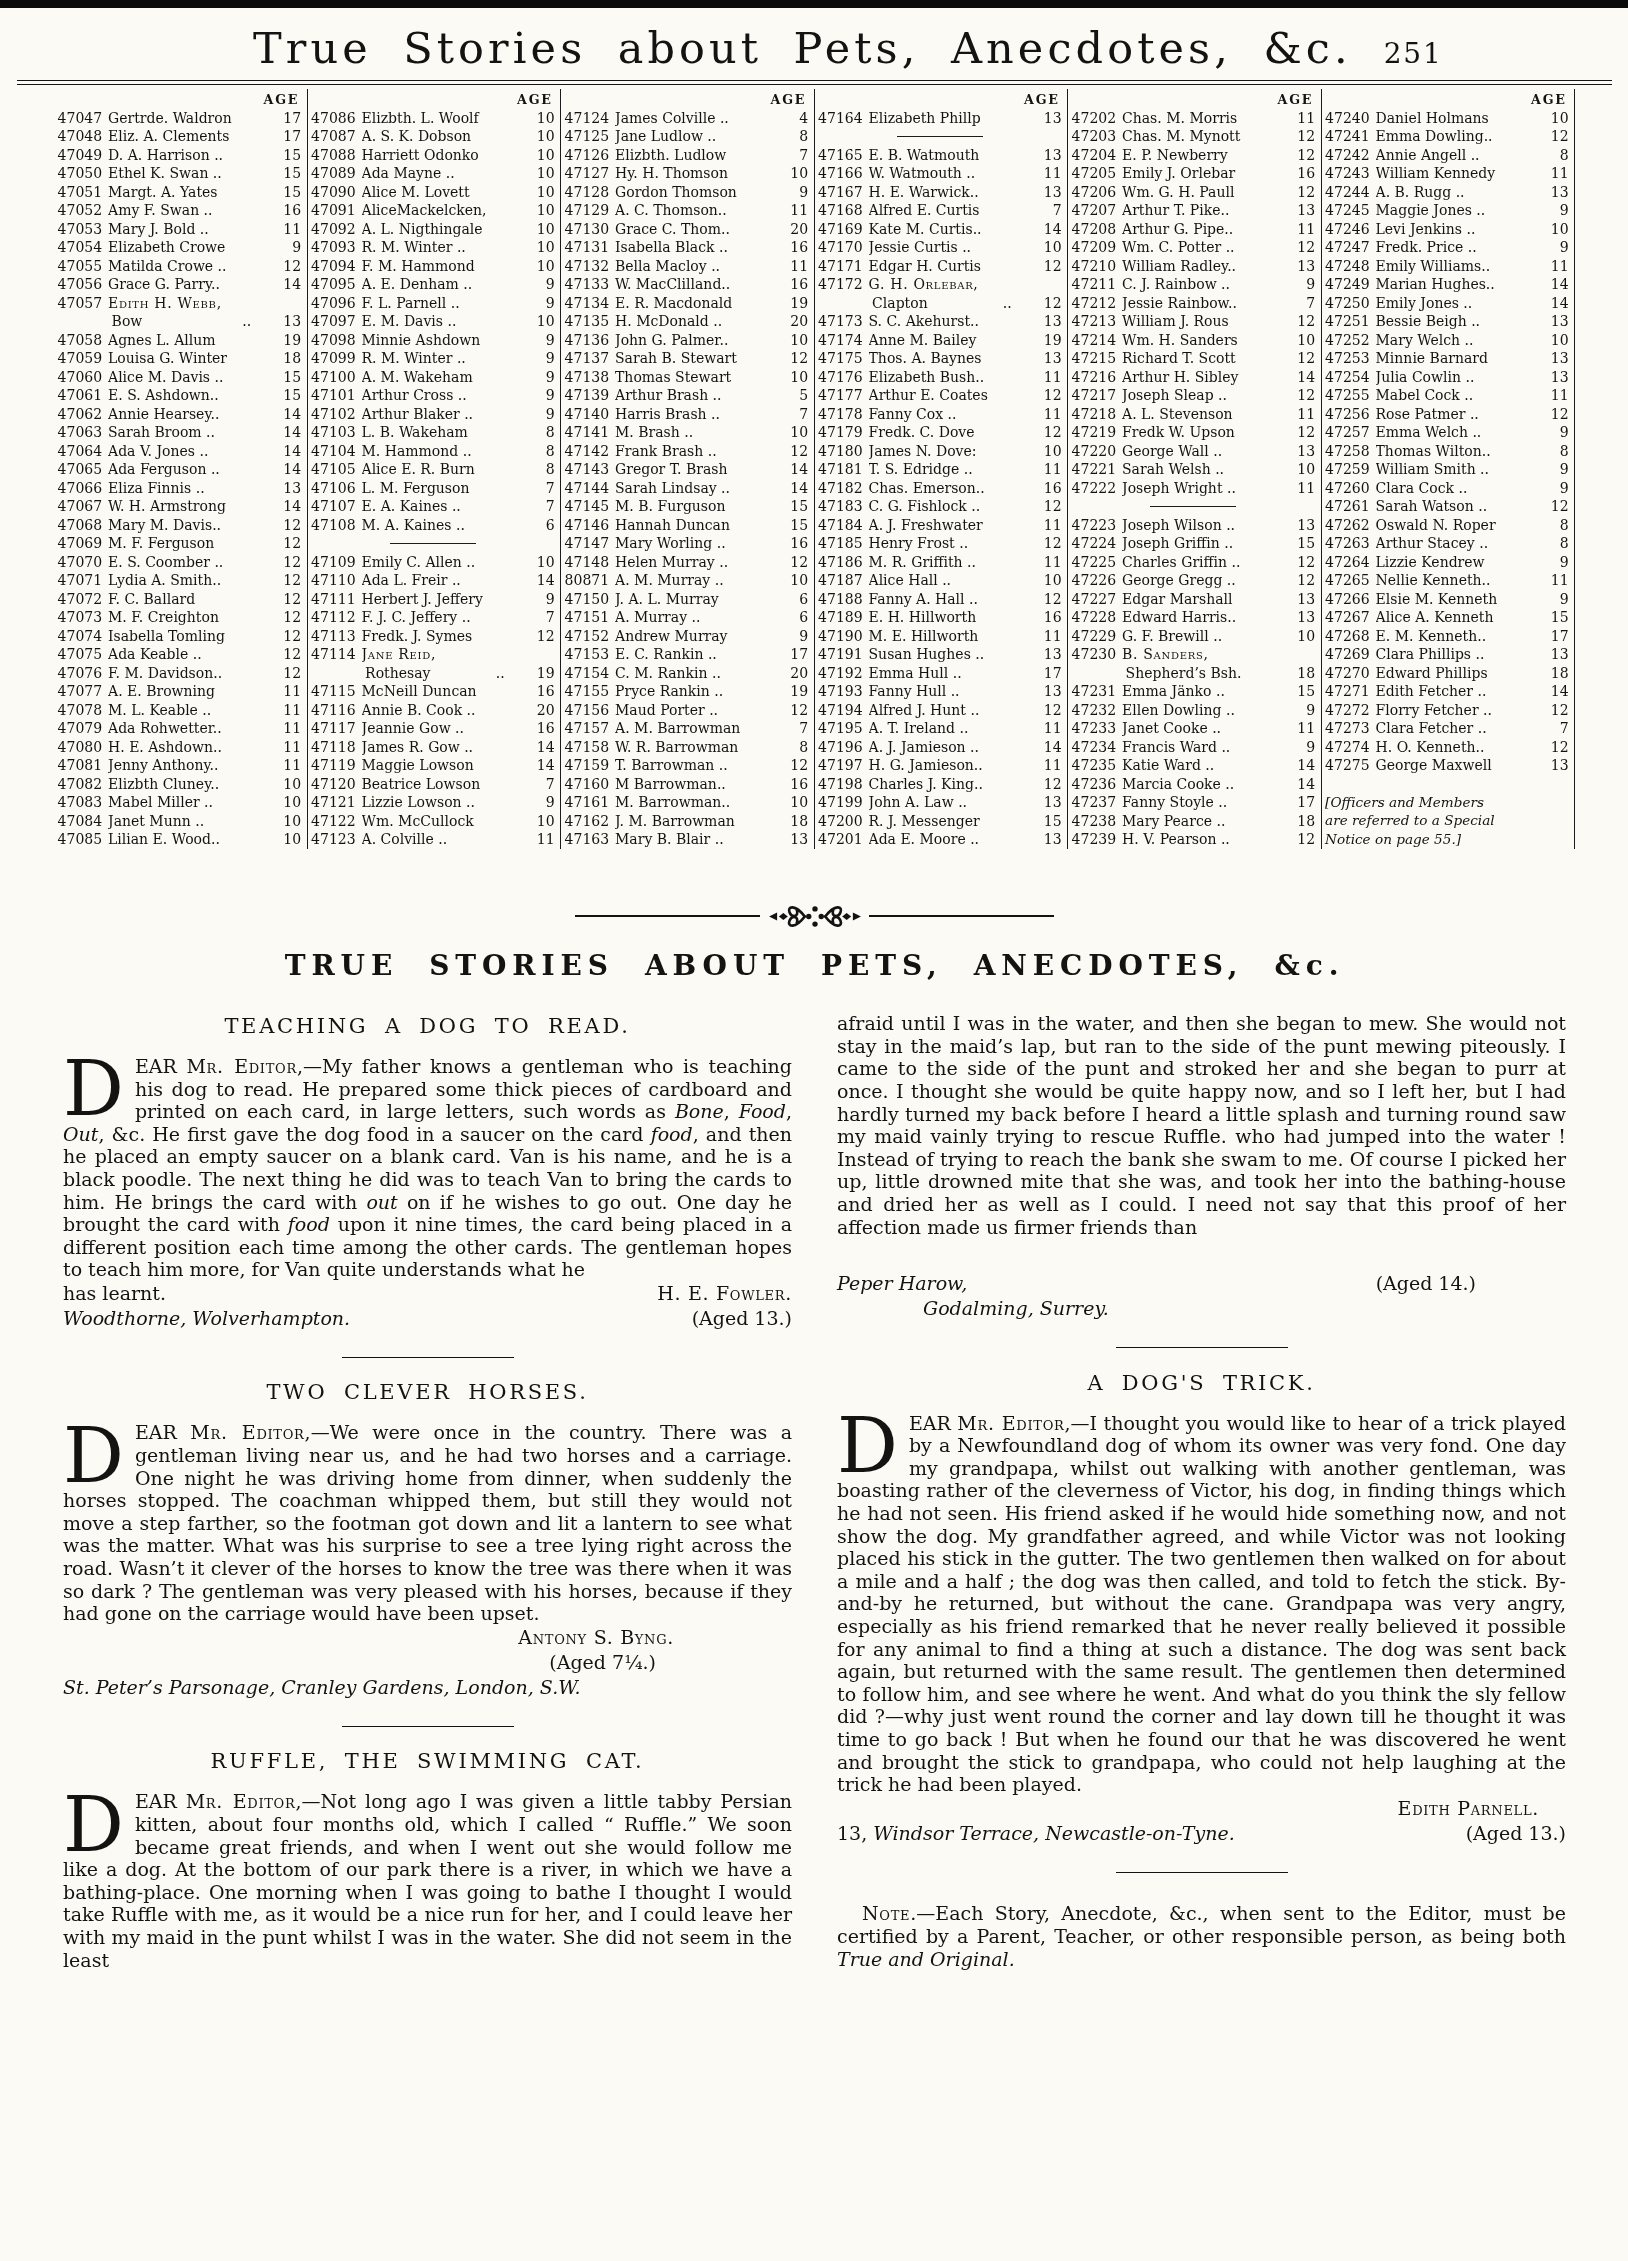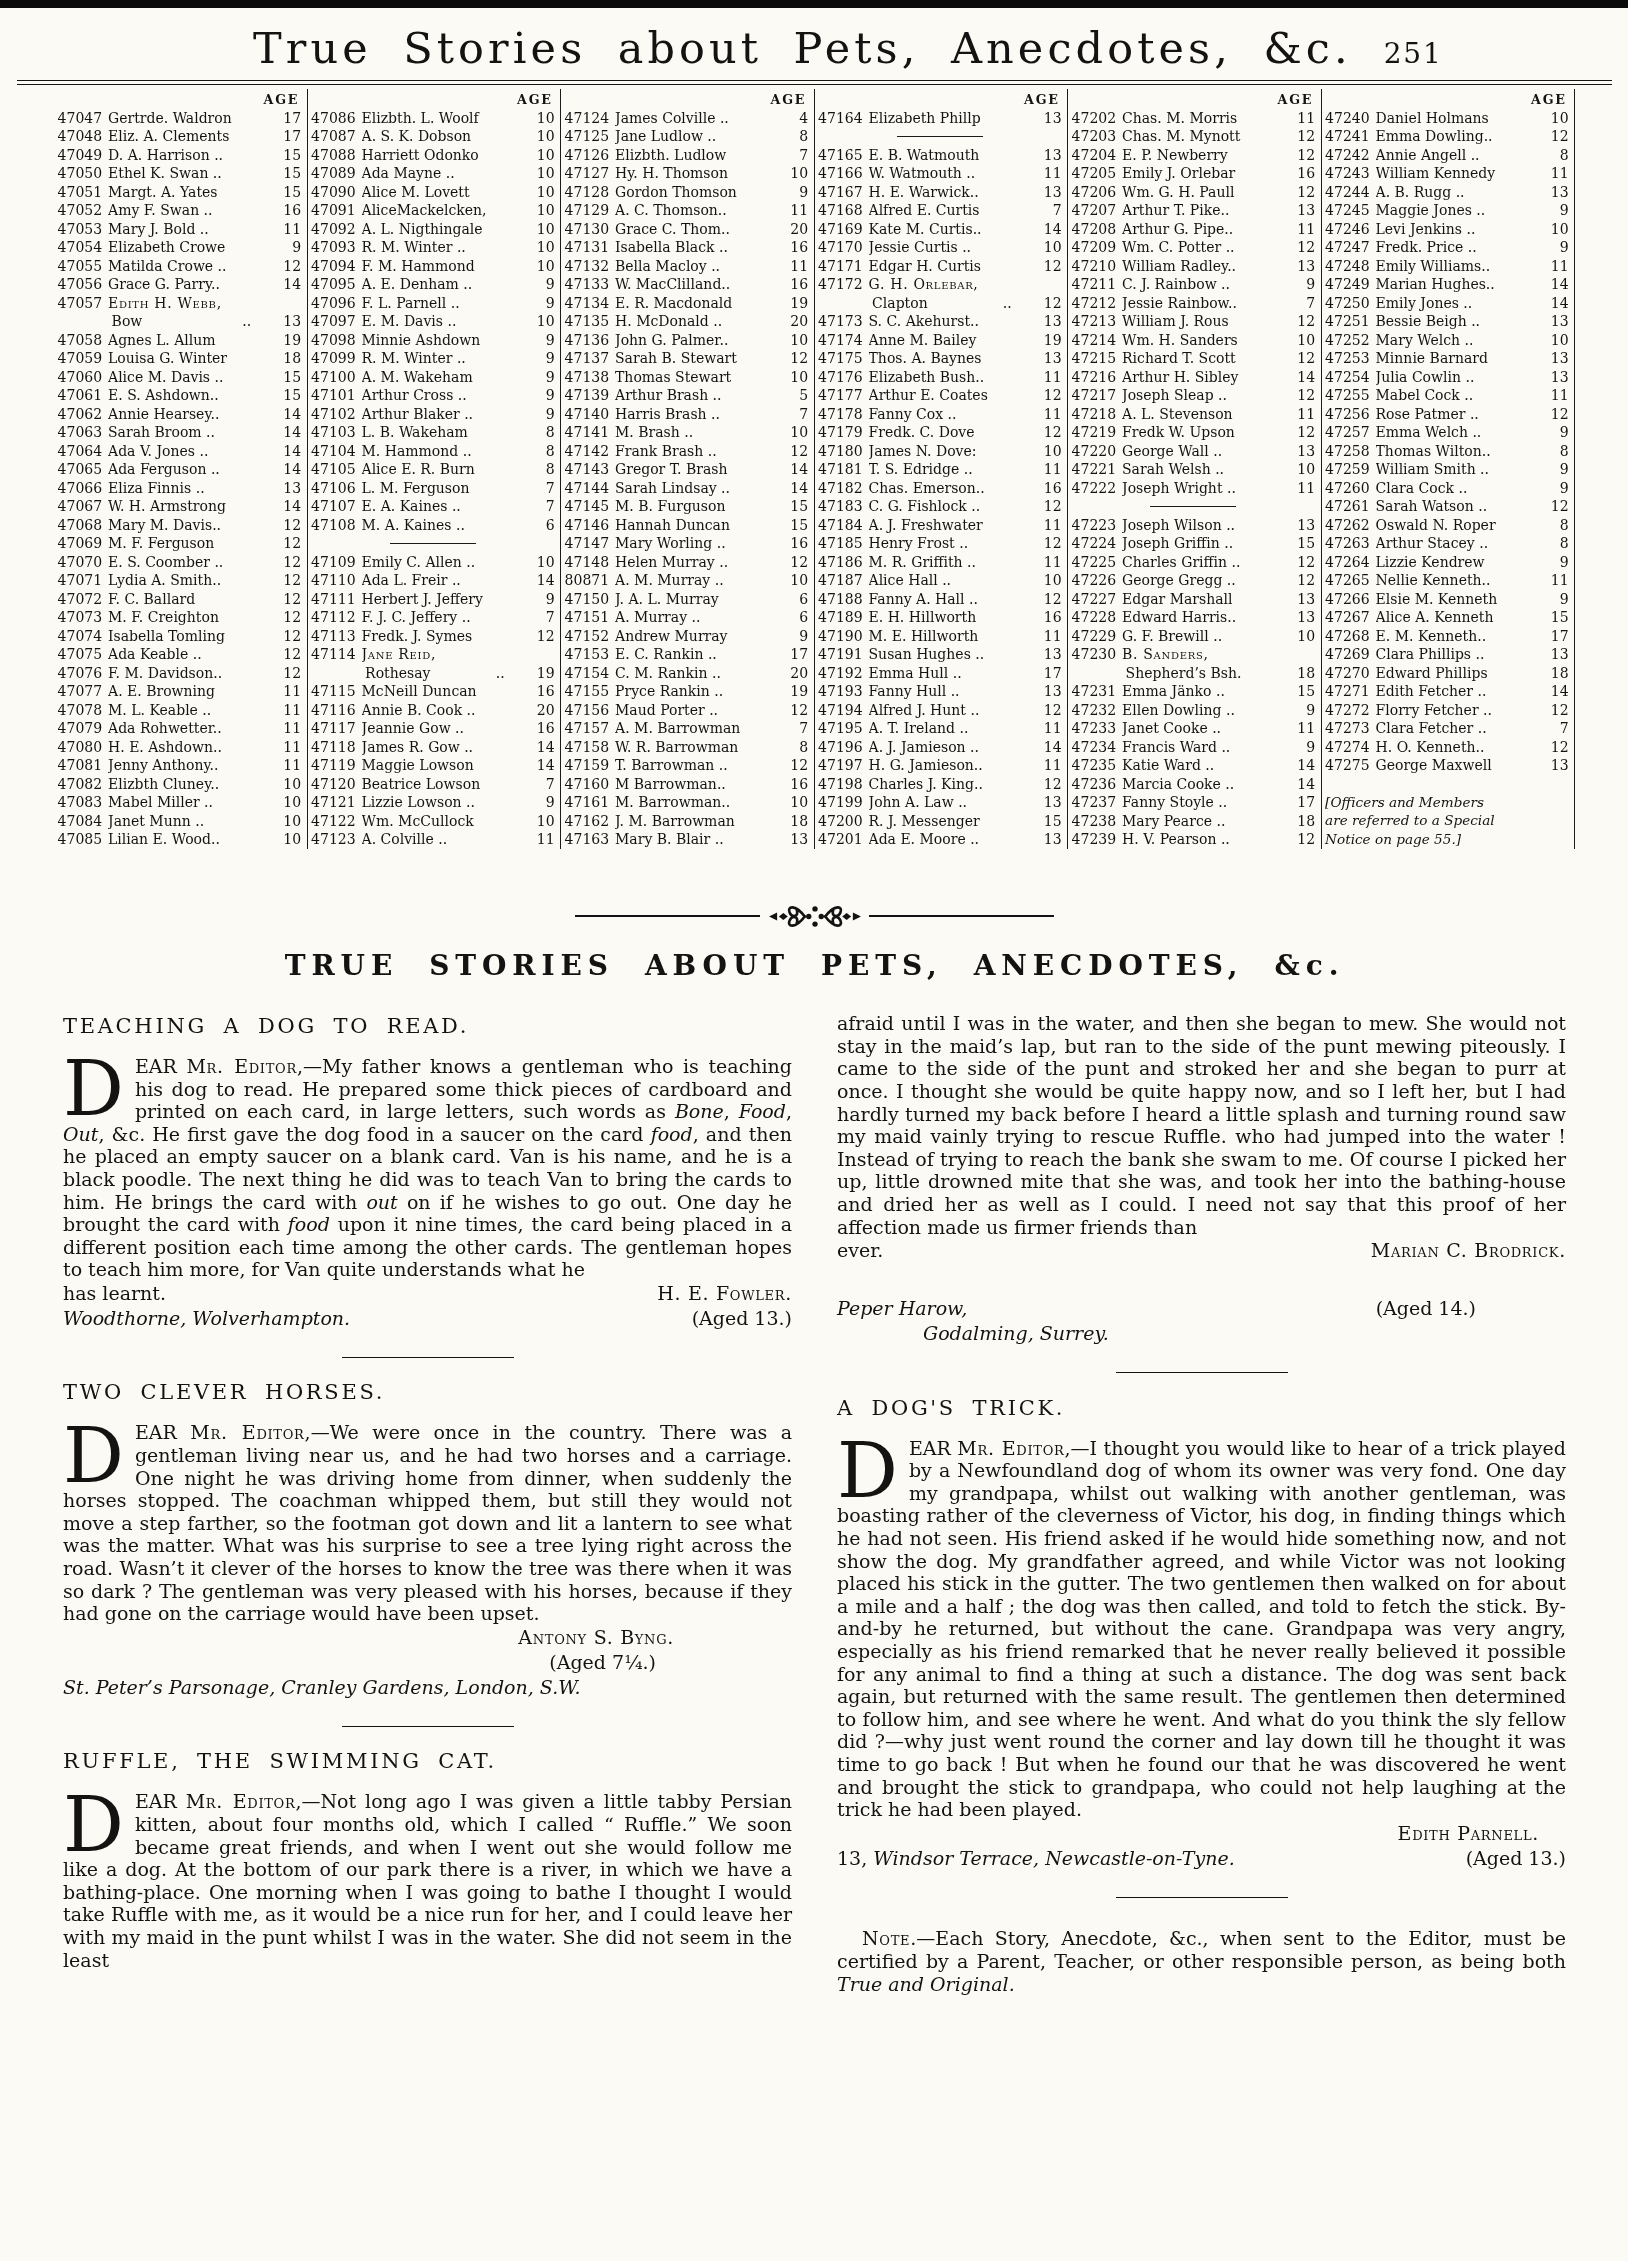--- a/index.html
+++ b/index.html
@@ -32,21 +32,21 @@
   
   .orn-wrap{display:flex;align-items:center;justify-content:center;width:479px;margin:51px auto 11.8px auto;}
   .orn-line{flex:1;border-top:2.3px solid #131313;}
   .orn-center{margin:0 4.5px;}
 
   .section-title{text-align:center;font-size:28px;letter-spacing:5.9px;word-spacing:15.4px;margin:16.3px 0 30px 0;white-space:nowrap;}
 
   
   .articles{display:flex;gap:45px;margin:0 63px;}
   .art-col{flex:1;min-width:0;}
-  .story-title{text-align:left;font-size:21px;letter-spacing:2.7px;word-spacing:7.2px;margin:22.6px 0 17px 0;}
+  .story-title{text-align:center;font-size:21px;letter-spacing:2.7px;word-spacing:7.2px;margin:22.6px 0 17px 0;}
   .story:first-child .story-title{margin-top:1.8px;}
   p.body{font-size:19px;line-height:22.6px;text-align:justify;margin:0;}
   .i{font-style:italic;}
   .drop{float:left;font-size:76px;line-height:57px;padding:5.4px 11px 1.8px 0;}
   .after-line{font-size:19px;line-height:25px;}
   .flex-line{display:flex;justify-content:space-between;}
   .right{text-align:right;}
   .pr60{padding-right:27px;}
   .pr200{padding-right:90px;margin-top:33px;}
   .pr260{padding-right:118px;}
@@ -1305,24 +1305,20 @@
       </div>
       <div class="short-rule"></div>
       <div class="story">
         <div class="story-title">RUFFLE, THE SWIMMING CAT.</div>
         <p class="body"><span class="drop">D</span><span>EAR </span><span class="sc">Mr. Editor</span><span>,—Not long ago I was given a little tabby Persian kitten, about four months old, which I called “ Ruffle.”  We soon became great friends, and when I went out she would follow me like a dog. At the bottom of our park there is a river, in which we have a bathing-place.  One morning when I was going to bathe I thought I would take Ruffle with me, as it would be a nice run for her, and I could leave her with my maid in the punt whilst I was in the water.  She did not seem in the least</span></p>
       </div>
     </div>
   <div class="art-col" id="col-right">
       <div class="story">
         <p class="body"><span>afraid until I was in the water, and then she began to mew. She would not stay in the maid’s lap, but ran to the side of the punt mewing piteously.  I came to the side of the punt and stroked her and she began to purr at once.  I thought she would be quite happy now, and so I left her, but I had hardly turned my back before I heard a little splash and turning round saw my maid vainly trying to rescue Ruffle. who had jumped into the water !  Instead of trying to reach the bank she swam to me.  Of course I picked her up, little drowned mite that she was, and took her into the bathing-house and dried her as well as I could.  I need not say that this proof of her affection made us firmer friends than</span></p>
-        <div class="after-line flex-line">
-          <span><span>ever.</span></span>
-          <span><span class="sc">Marian C. Brodrick.</span></span>
-        </div>
         <div class="after-line pr200 flex-line">
           <span><span class="i ">Peper Harow,</span></span>
           <span><span>(Aged 14.)</span></span>
         </div>
         <div class="after-line ind2"><span class="i ">Godalming, Surrey.</span></div>
       </div>
       <div class="short-rule"></div>
       <div class="story">
         <div class="story-title">A DOG'S TRICK.</div>
         <p class="body"><span class="drop">D</span><span>EAR </span><span class="sc">Mr. Editor</span><span>,—I thought you would like to hear of a trick played by a Newfoundland dog of whom its owner was very fond.  One day my grandpapa, whilst out walking with another gentleman, was boasting rather of the cleverness of Victor, his dog, in finding things which he had not seen.  His friend asked if he would hide something now, and not show the dog.  My grandfather agreed, and while Victor was not looking placed his stick in the gutter.  The two gentlemen then walked on for about a mile and a half ; the dog was then called, and told to fetch the stick.  By-and-by he returned, but without the cane.  Grandpapa was very angry, especially as his friend remarked that he never really believed it possible for any animal to find a thing at such a distance.  The dog was sent back again, but returned with the same result.  The gentlemen then determined to follow him, and see where he went.  And what do you think the sly fellow did ?—why just went round the corner and lay down till he thought it was time to go back !  But when he found our that he was discovered he went and brought the stick to grandpapa, who could not help laughing at the trick he had been played.</span></p>

